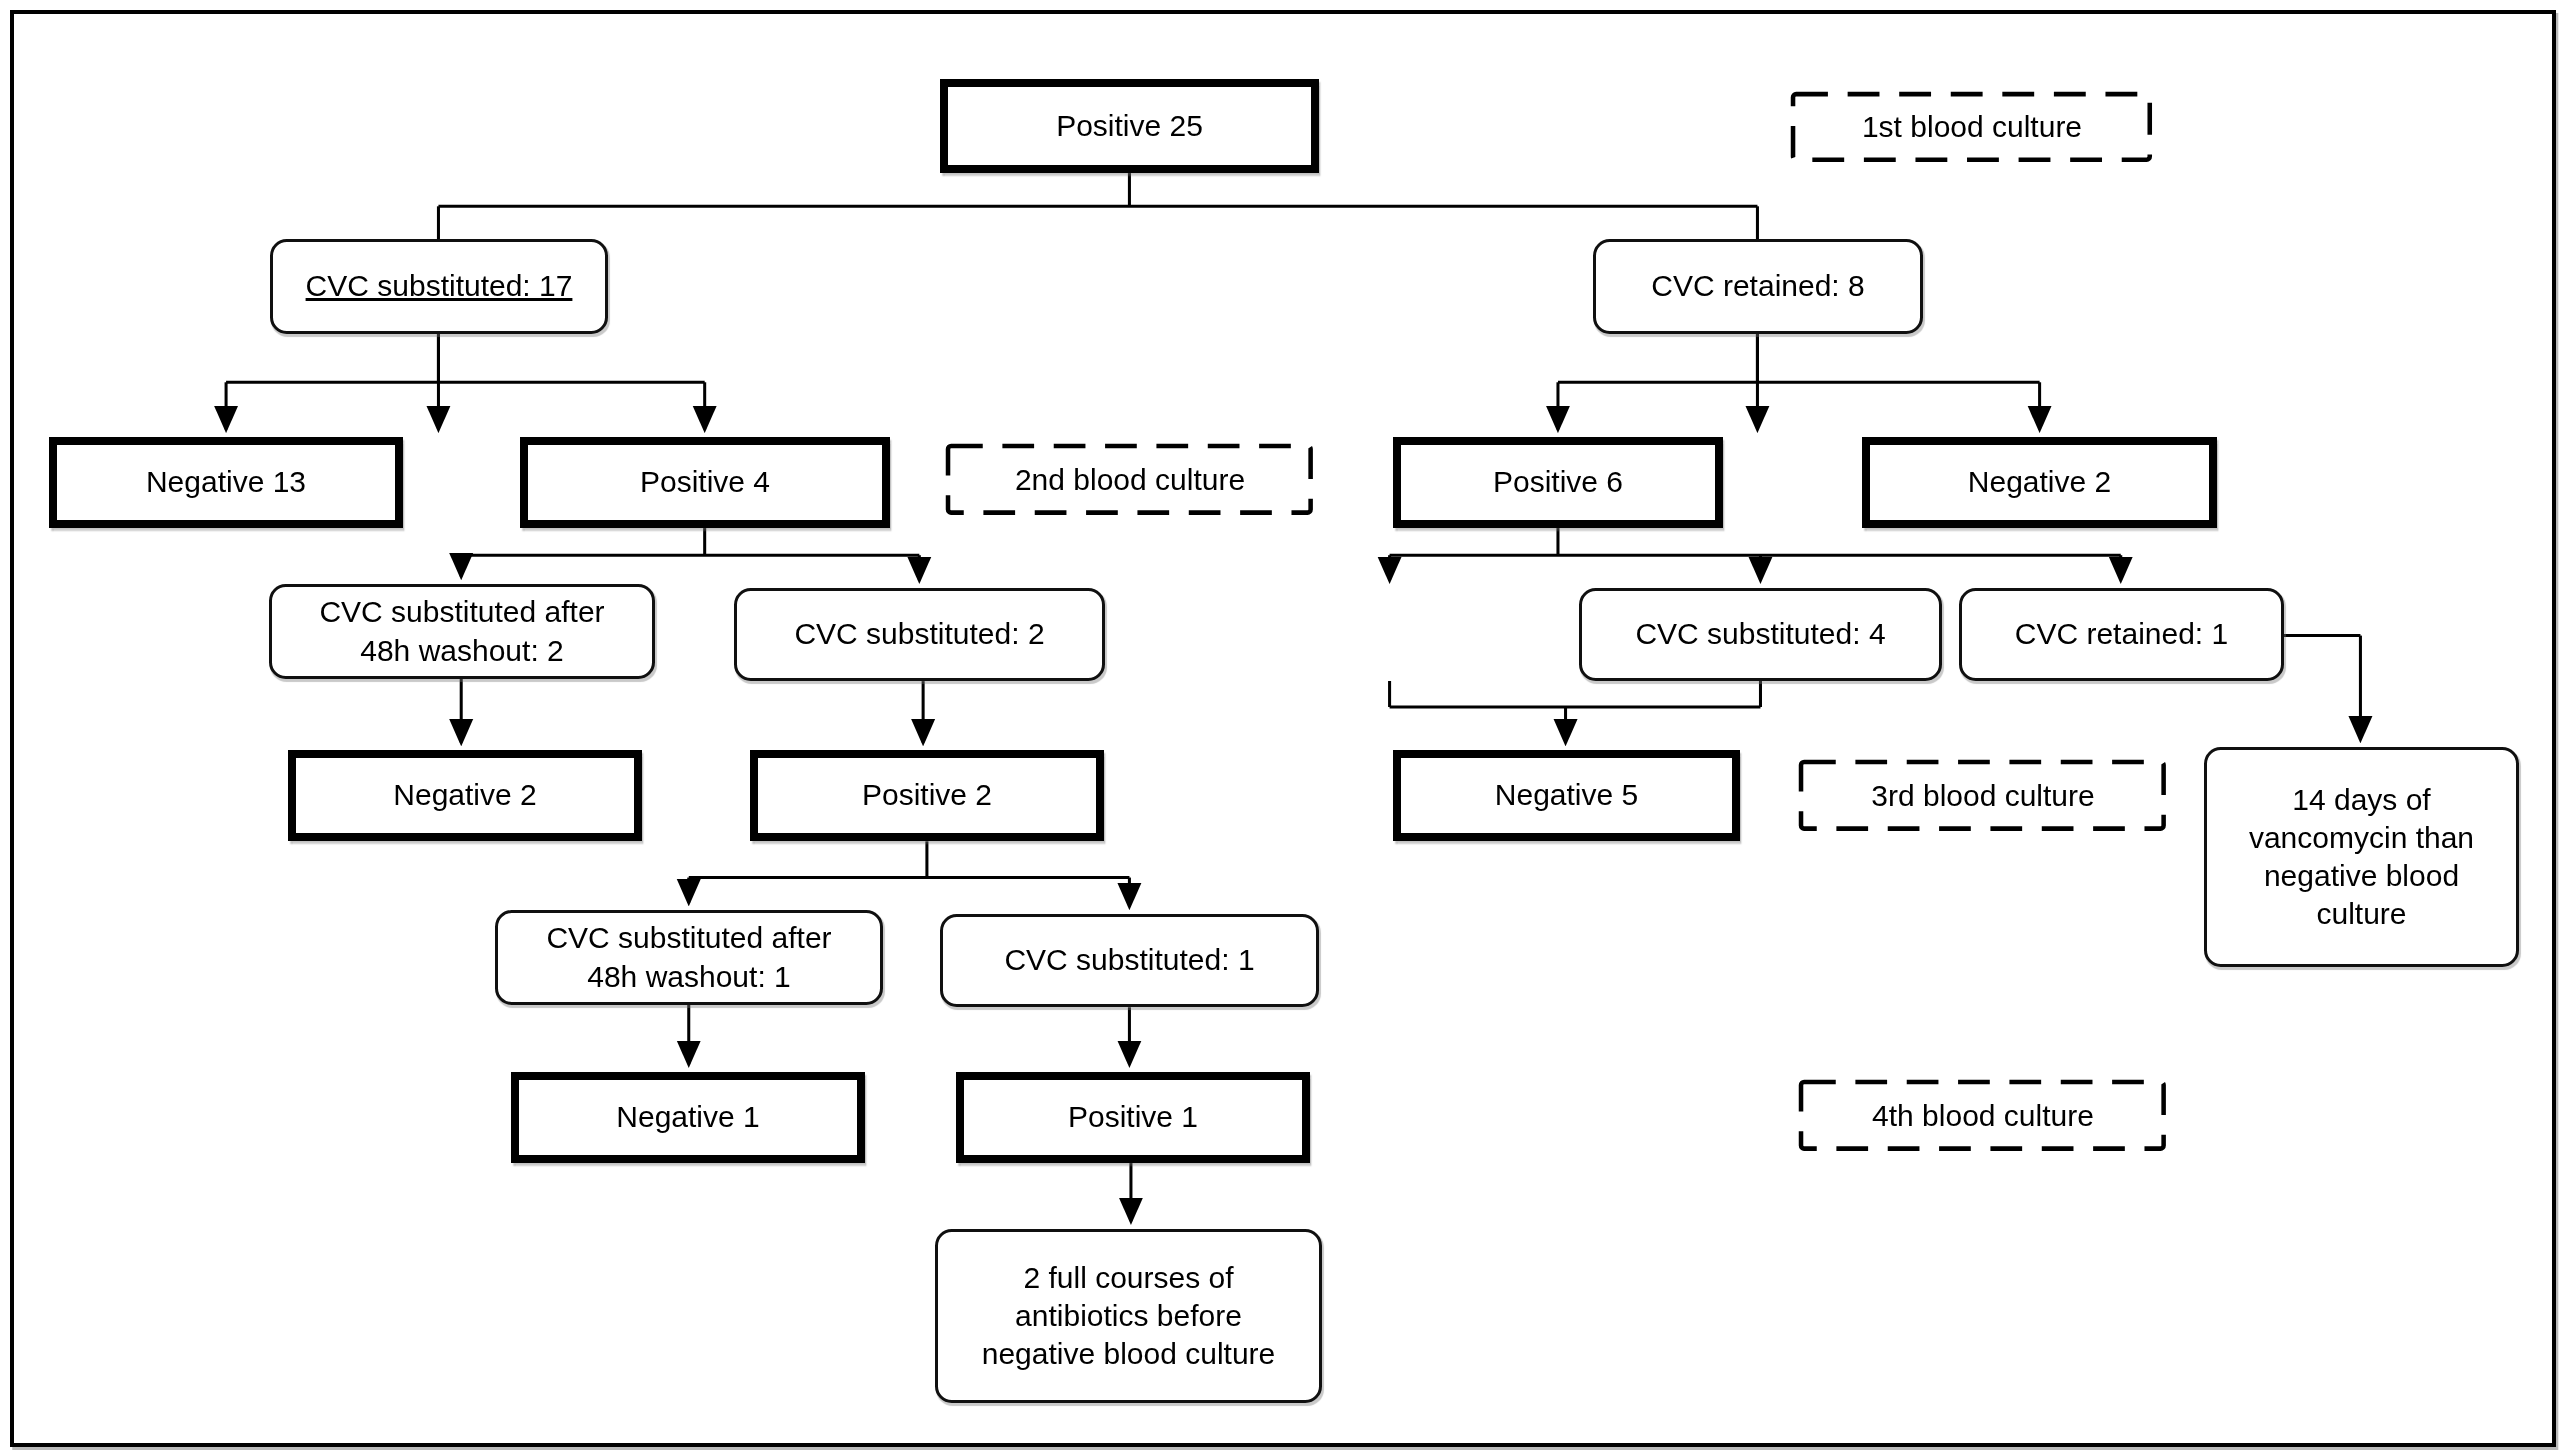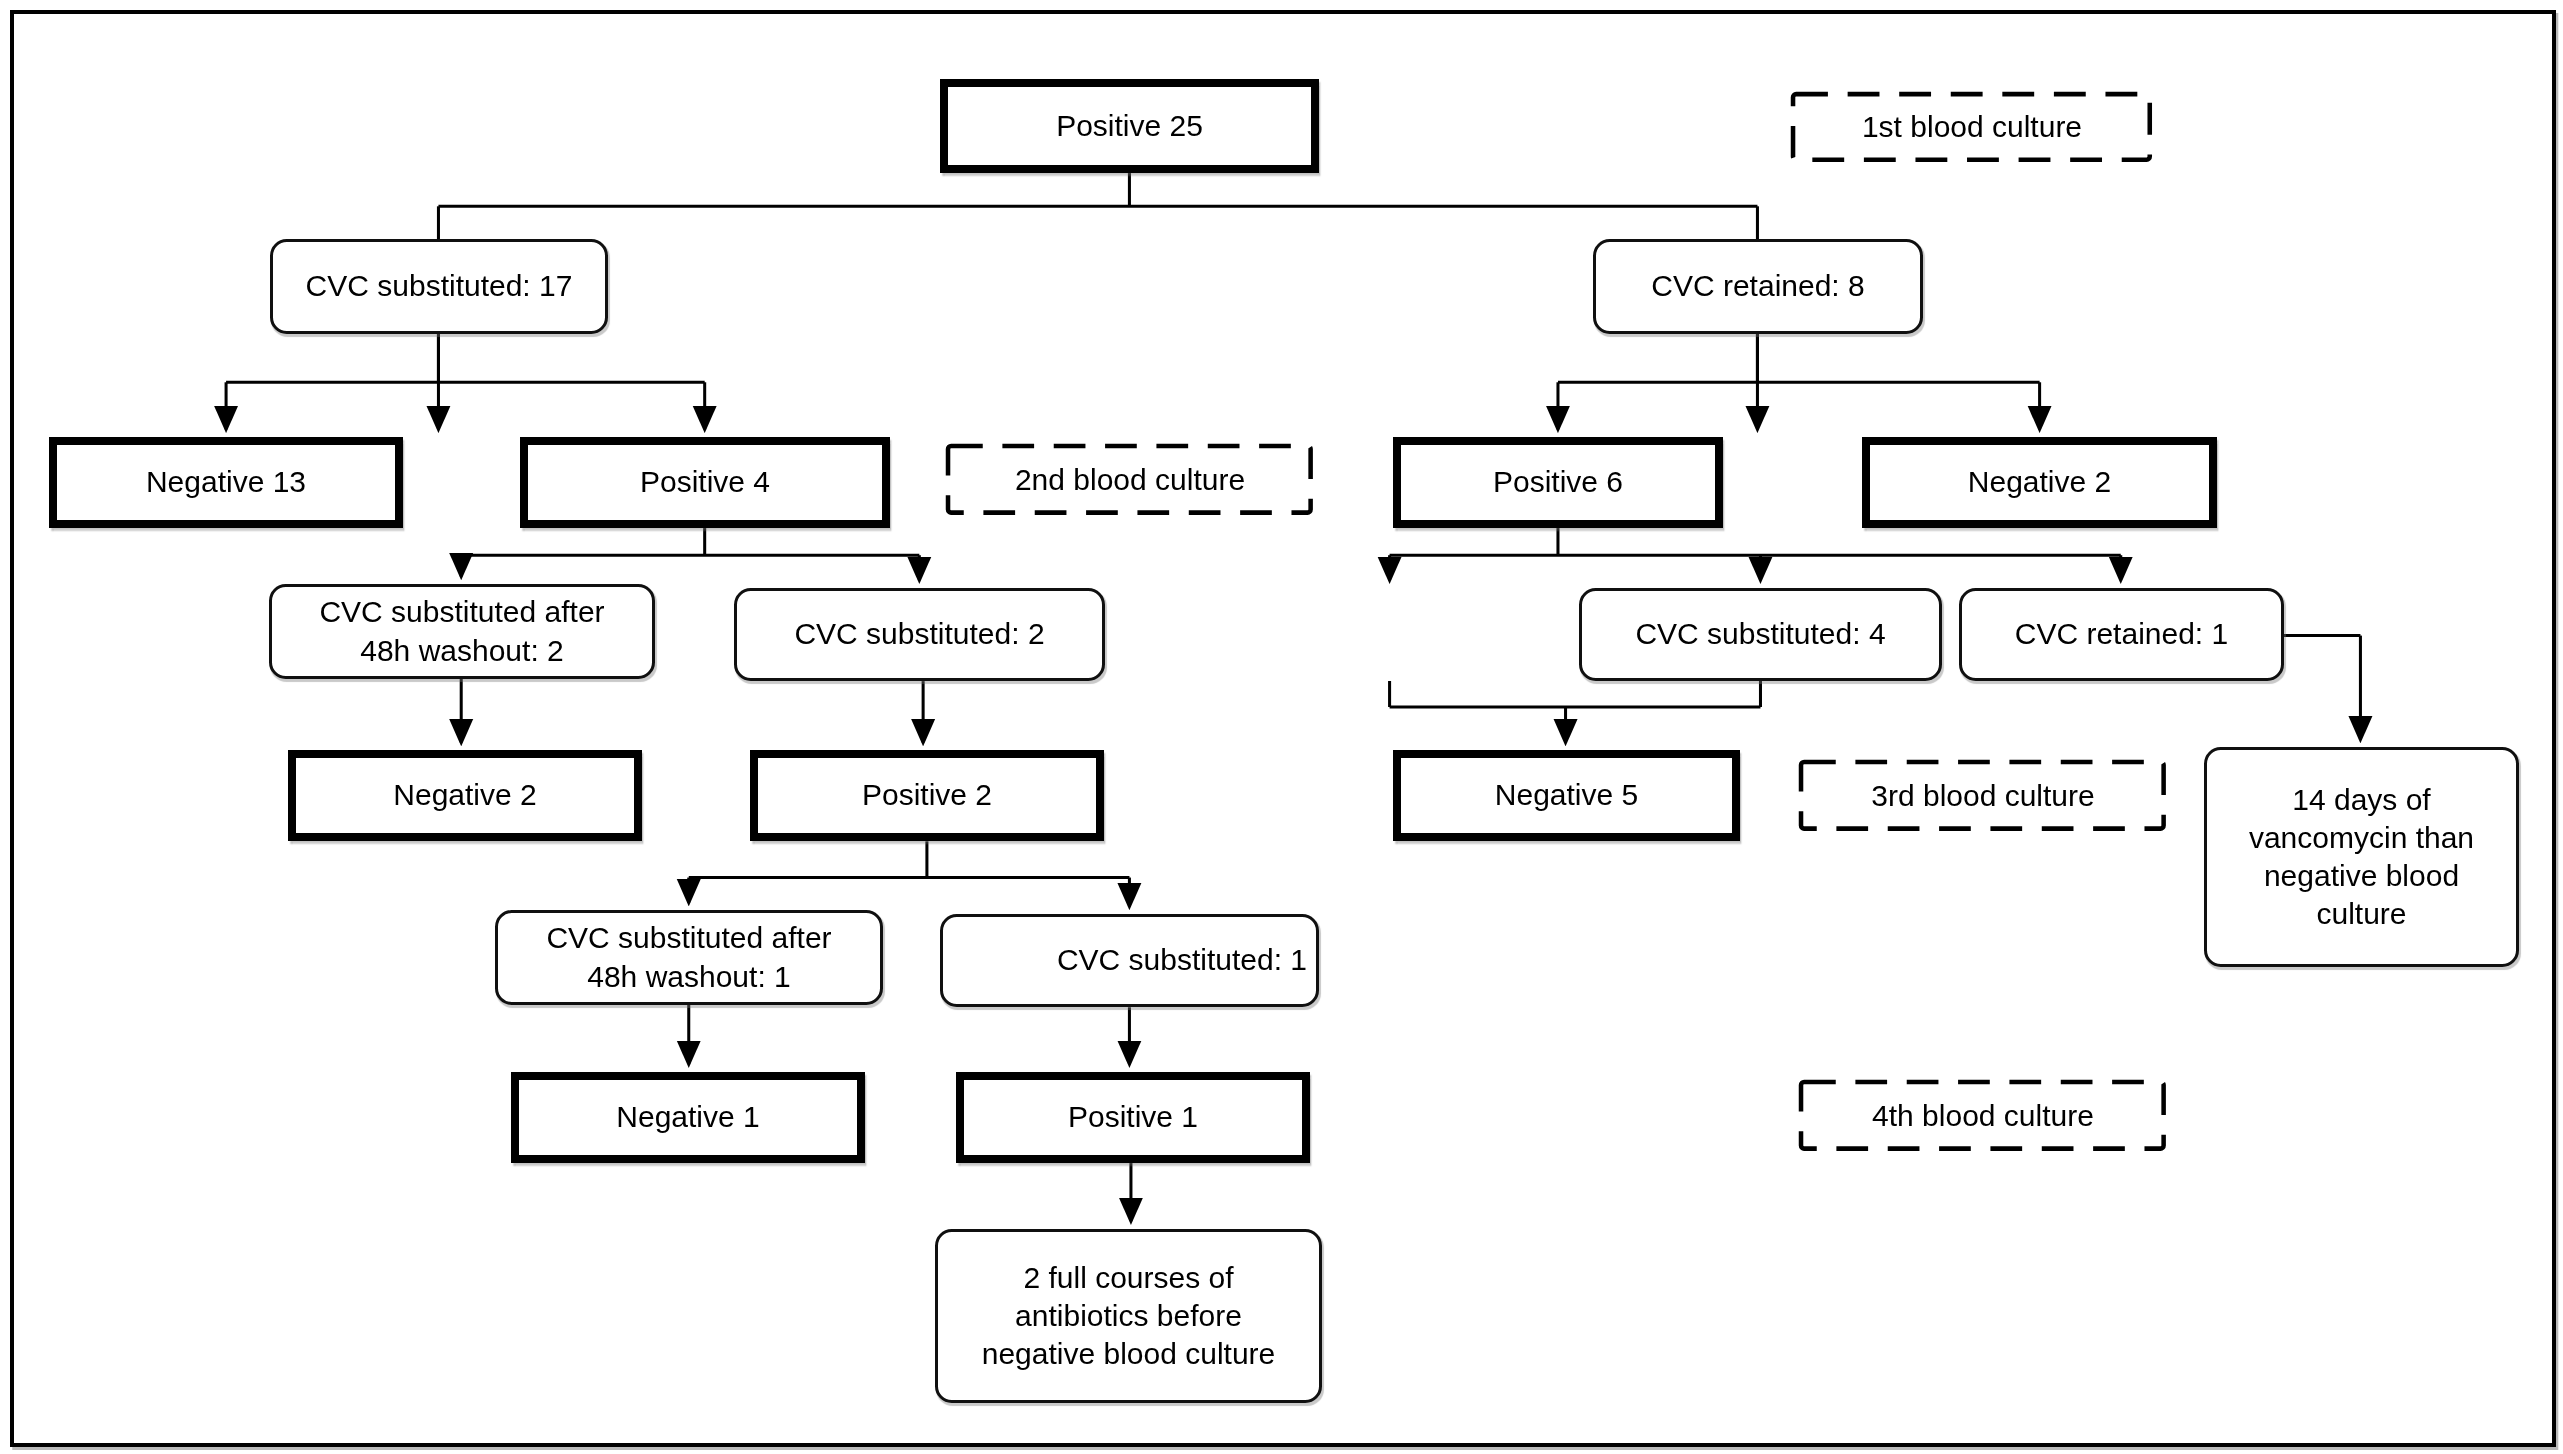--- a/index.html
+++ b/index.html
@@ -71,21 +71,21 @@
 
   <div class="node bold" style="left:940px;top:79px;width:379px;height:94px;"><span class="lbl">Positive 25</span></div>
 
   <div class="node dashed" style="left:1790px;top:91px;width:364px;height:73px;">
     <svg class="dashrect" viewBox="0 0 480 96" width="364" height="73">
         <rect class="dr" x="4" y="4" width="98%" height="90%" rx="4"></rect>
       </svg>
     <span class="lbl">1st blood culture</span>
   </div>
 
-  <div class="node thin" style="left:270px;top:239px;width:338px;height:95px;"><span class="lbl">CVC substituted: 17</span></div>
+  <div class="node thin" style="left:270px;top:239px;width:338px;height:95px;text-decoration:underline;"><span class="lbl">CVC substituted: 17</span></div>
 
   <div class="node thin" style="left:1593px;top:239px;width:330px;height:95px;"><span class="lbl">CVC retained: 8</span></div>
 
   <div class="node bold" style="left:49px;top:437px;width:354px;height:91px;"><span class="lbl">Negative 13</span></div>
 
   <div class="node bold" style="left:520px;top:437px;width:370px;height:91px;"><span class="lbl">Positive 4</span></div>
 
   <div class="node dashed" style="left:944px;top:443px;width:372px;height:74px;">
     <svg class="dashrect" viewBox="0 0 490 98" width="372" height="74">
         <rect class="dr" x="4" y="4" width="98%" height="90%" rx="4"></rect>
@@ -121,21 +121,21 @@
   </div>
 
   <div class="node thin" style="left:2204px;top:747px;width:315px;height:220px;"><span class="lbl">14 days of
 vancomycin than
 negative blood
 culture</span></div>
 
   <div class="node thin" style="left:495px;top:910px;width:388px;height:95px;"><span class="lbl">CVC substituted after
 48h washout: 1</span></div>
 
-  <div class="node thin" style="left:940px;top:914px;width:379px;height:93px;justify-content:flex-end;"><span class="lbl">CVC substituted: 1</span></div>
+  <div class="node thin" style="left:940px;top:914px;width:379px;height:93px;"><span class="lbl">CVC substituted: 1</span></div>
 
   <div class="node bold" style="left:511px;top:1072px;width:354px;height:91px;"><span class="lbl">Negative 1</span></div>
 
   <div class="node bold" style="left:956px;top:1072px;width:354px;height:91px;"><span class="lbl">Positive 1</span></div>
 
   <div class="node dashed" style="left:1797px;top:1079px;width:372px;height:74px;">
     <svg class="dashrect" viewBox="0 0 490 98" width="372" height="74">
         <rect class="dr" x="4" y="4" width="98%" height="90%" rx="4"></rect>
       </svg>
     <span class="lbl">4th blood culture</span>

